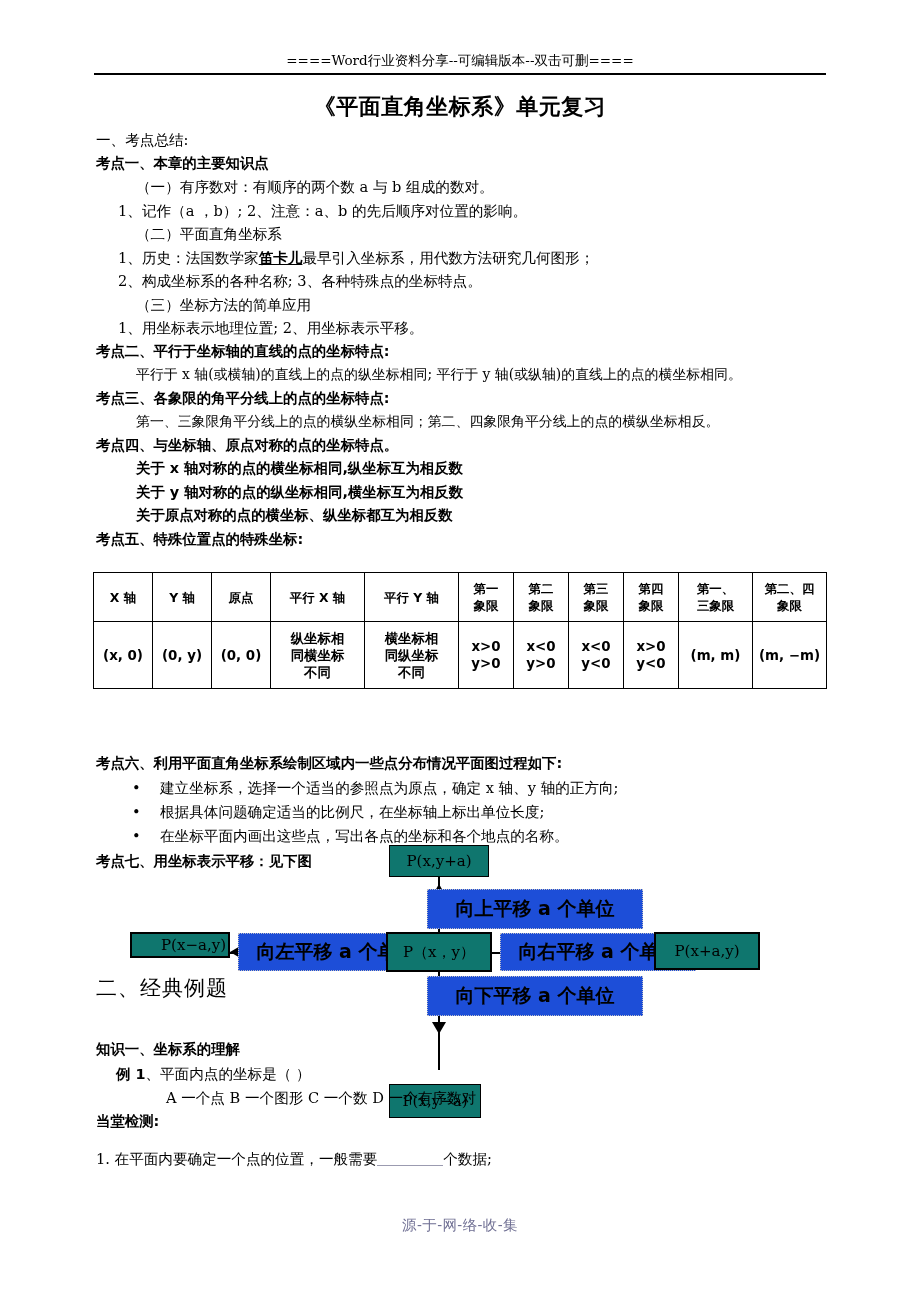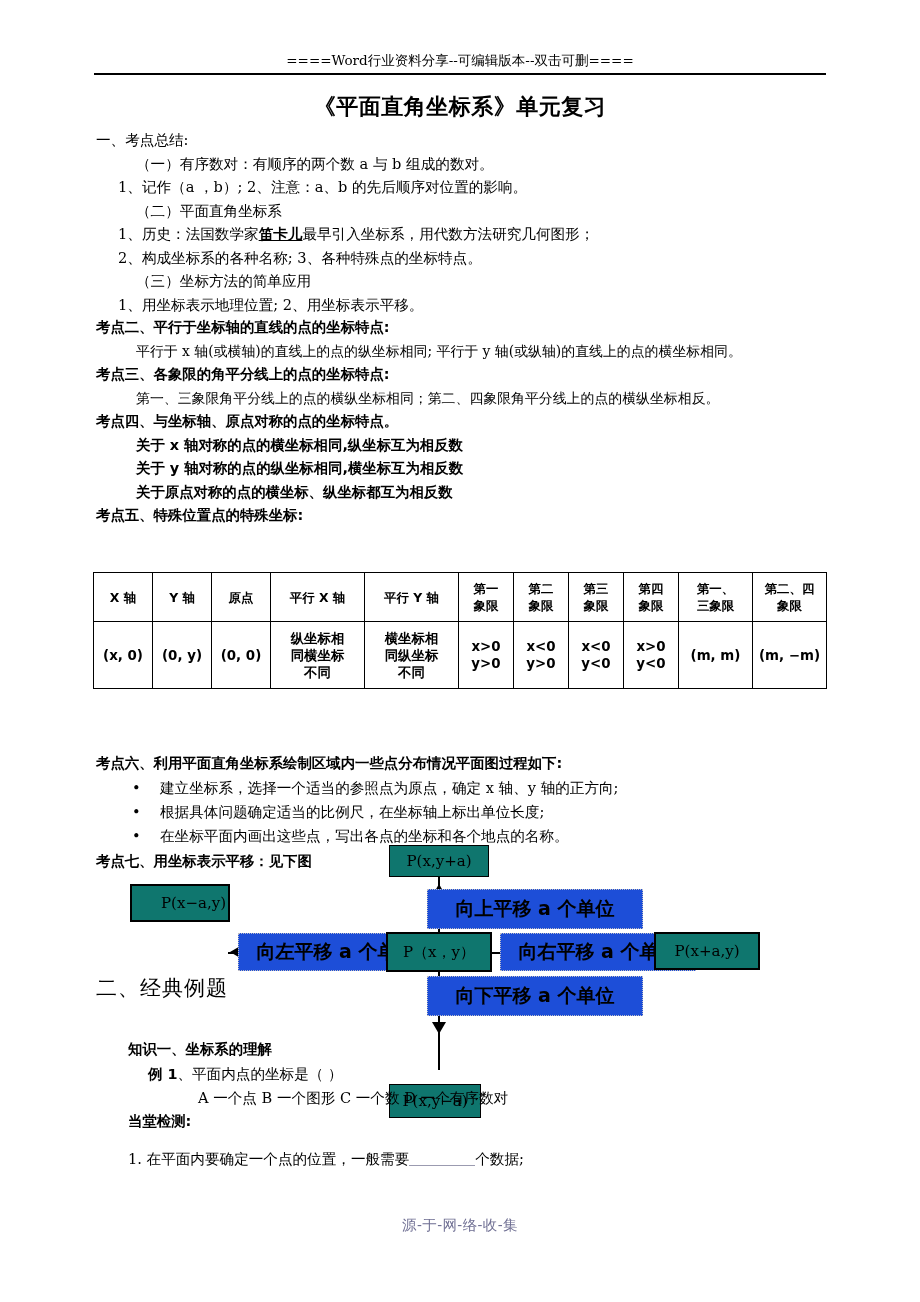--- a/index.html
+++ b/index.html
@@ -182,21 +182,20 @@
     font-family: "DejaVu Serif", "Liberation Serif", serif;
     font-size: 21px;
     letter-spacing: 1px;
   }
 
   .tail {
     position: absolute;
     left: 88px;
     top: 1038px;
     width: 760px;
-    margin-left: 32px;
   }
   .blank {
     display: inline-block;
     width: 66px;
     border-bottom: 1px solid #9b9bb0;
     height: 14px;
     vertical-align: -2px;
   }
 
   
@@ -220,20 +219,21 @@
     <span class="hdr-text">====Word行业资料分享--可编辑版本--双击可删====</span>
   </div>
   <div class="hdr-rule"></div>
 
   <div class="doc-title">《平面直角坐标系》单元复习</div>
 
   <div class="body">
 
     <div class="ln serif">一、考点总结:</div>
 
+    <div class="bld">考点一、本章的主要知识点</div>
     <div class="ln ind2">（一）有序数对：有顺序的两个数 a 与 b 组成的数对。</div>
     <div class="ln ind1">1、记作（a ，b）;      2、注意：a、b 的先后顺序对位置的影响。</div>
     <div class="ln ind2">（二）平面直角坐标系</div>
     <div class="ln ind1"><span>1、历史：法国数学家</span><span class="ub">笛卡儿</span><span>最早引入坐标系，用</span><span class="u">代数方法研究几何图形</span><span>；</span></div>
     <div class="ln ind1">2、构成坐标系的各种名称;      3、各种特殊点的坐标特点。</div>
     <div class="ln ind2">（三）坐标方法的简单应用</div>
     <div class="ln ind1">1、用坐标表示地理位置;     2、用坐标表示平移。</div>
 
     <div class="bld">考点二、平行于坐标轴的直线的点的坐标特点:</div>
     <div class="ln ind2" style="font-size:13.9px">平行于 x 轴(或横轴)的直线上的点的纵坐标相同; 平行于 y 轴(或纵轴)的直线上的点的横坐标相同。</div>
@@ -364,21 +364,21 @@
     <div class="arrow ar-left" style="left:230px; top:945px;"></div>
     <div class="arrow ar-right" style="left:644px; top:945px;"></div>
 
     <div class="lbl" style="left:427px; top:889px; width:216px; height:40px;">向上平移 a 个单位</div>
     <div class="lbl" style="left:427px; top:976px; width:216px; height:40px;">向下平移 a 个单位</div>
     <div class="lbl" style="left:238px; top:933px; width:196px; height:38px;">向左平移 a 个单位</div>
     <div class="lbl" style="left:500px; top:933px; width:196px; height:38px;">向右平移 a 个单位</div>
 
     <div class="dbox" style="left:389px; top:845px; width:100px; height:32px;">P(x,y+a)</div>
     <div class="dbox heavy" style="left:386px; top:932px; width:106px; height:40px;">P（x，y）</div>
-    <div class="dbox heavy" style="left:130px; top:884px; width:100px; height:38px;padding-left:27px;">P(x−a,y)</div>
+    <div class="dbox heavy" style="left:130px; top:932px; width:100px; height:26px;padding-left:27px;">P(x−a,y)</div>
     <div class="dbox heavy" style="left:654px; top:932px; width:106px; height:38px;">P(x+a,y)</div>
     <div class="dbox" style="left:389px; top:1084px; width:92px; height:34px;">P(x,y−a)</div>
   </div>
 
   <div class="sec2">二、经典例题</div>
 
   <div class="tail">
     <div class="bld" style="padding-left:8px">知识一、坐标系的理解</div>
     <div class="ln" style="padding-left:28px"><span class="bld" style="display:inline">例 1</span><span>、平面内点的坐标是（    ）</span></div>
     <div class="ln" style="padding-left:78px">A   一个点    B     一个图形     C   一个数       D 一个有序数对</div>

